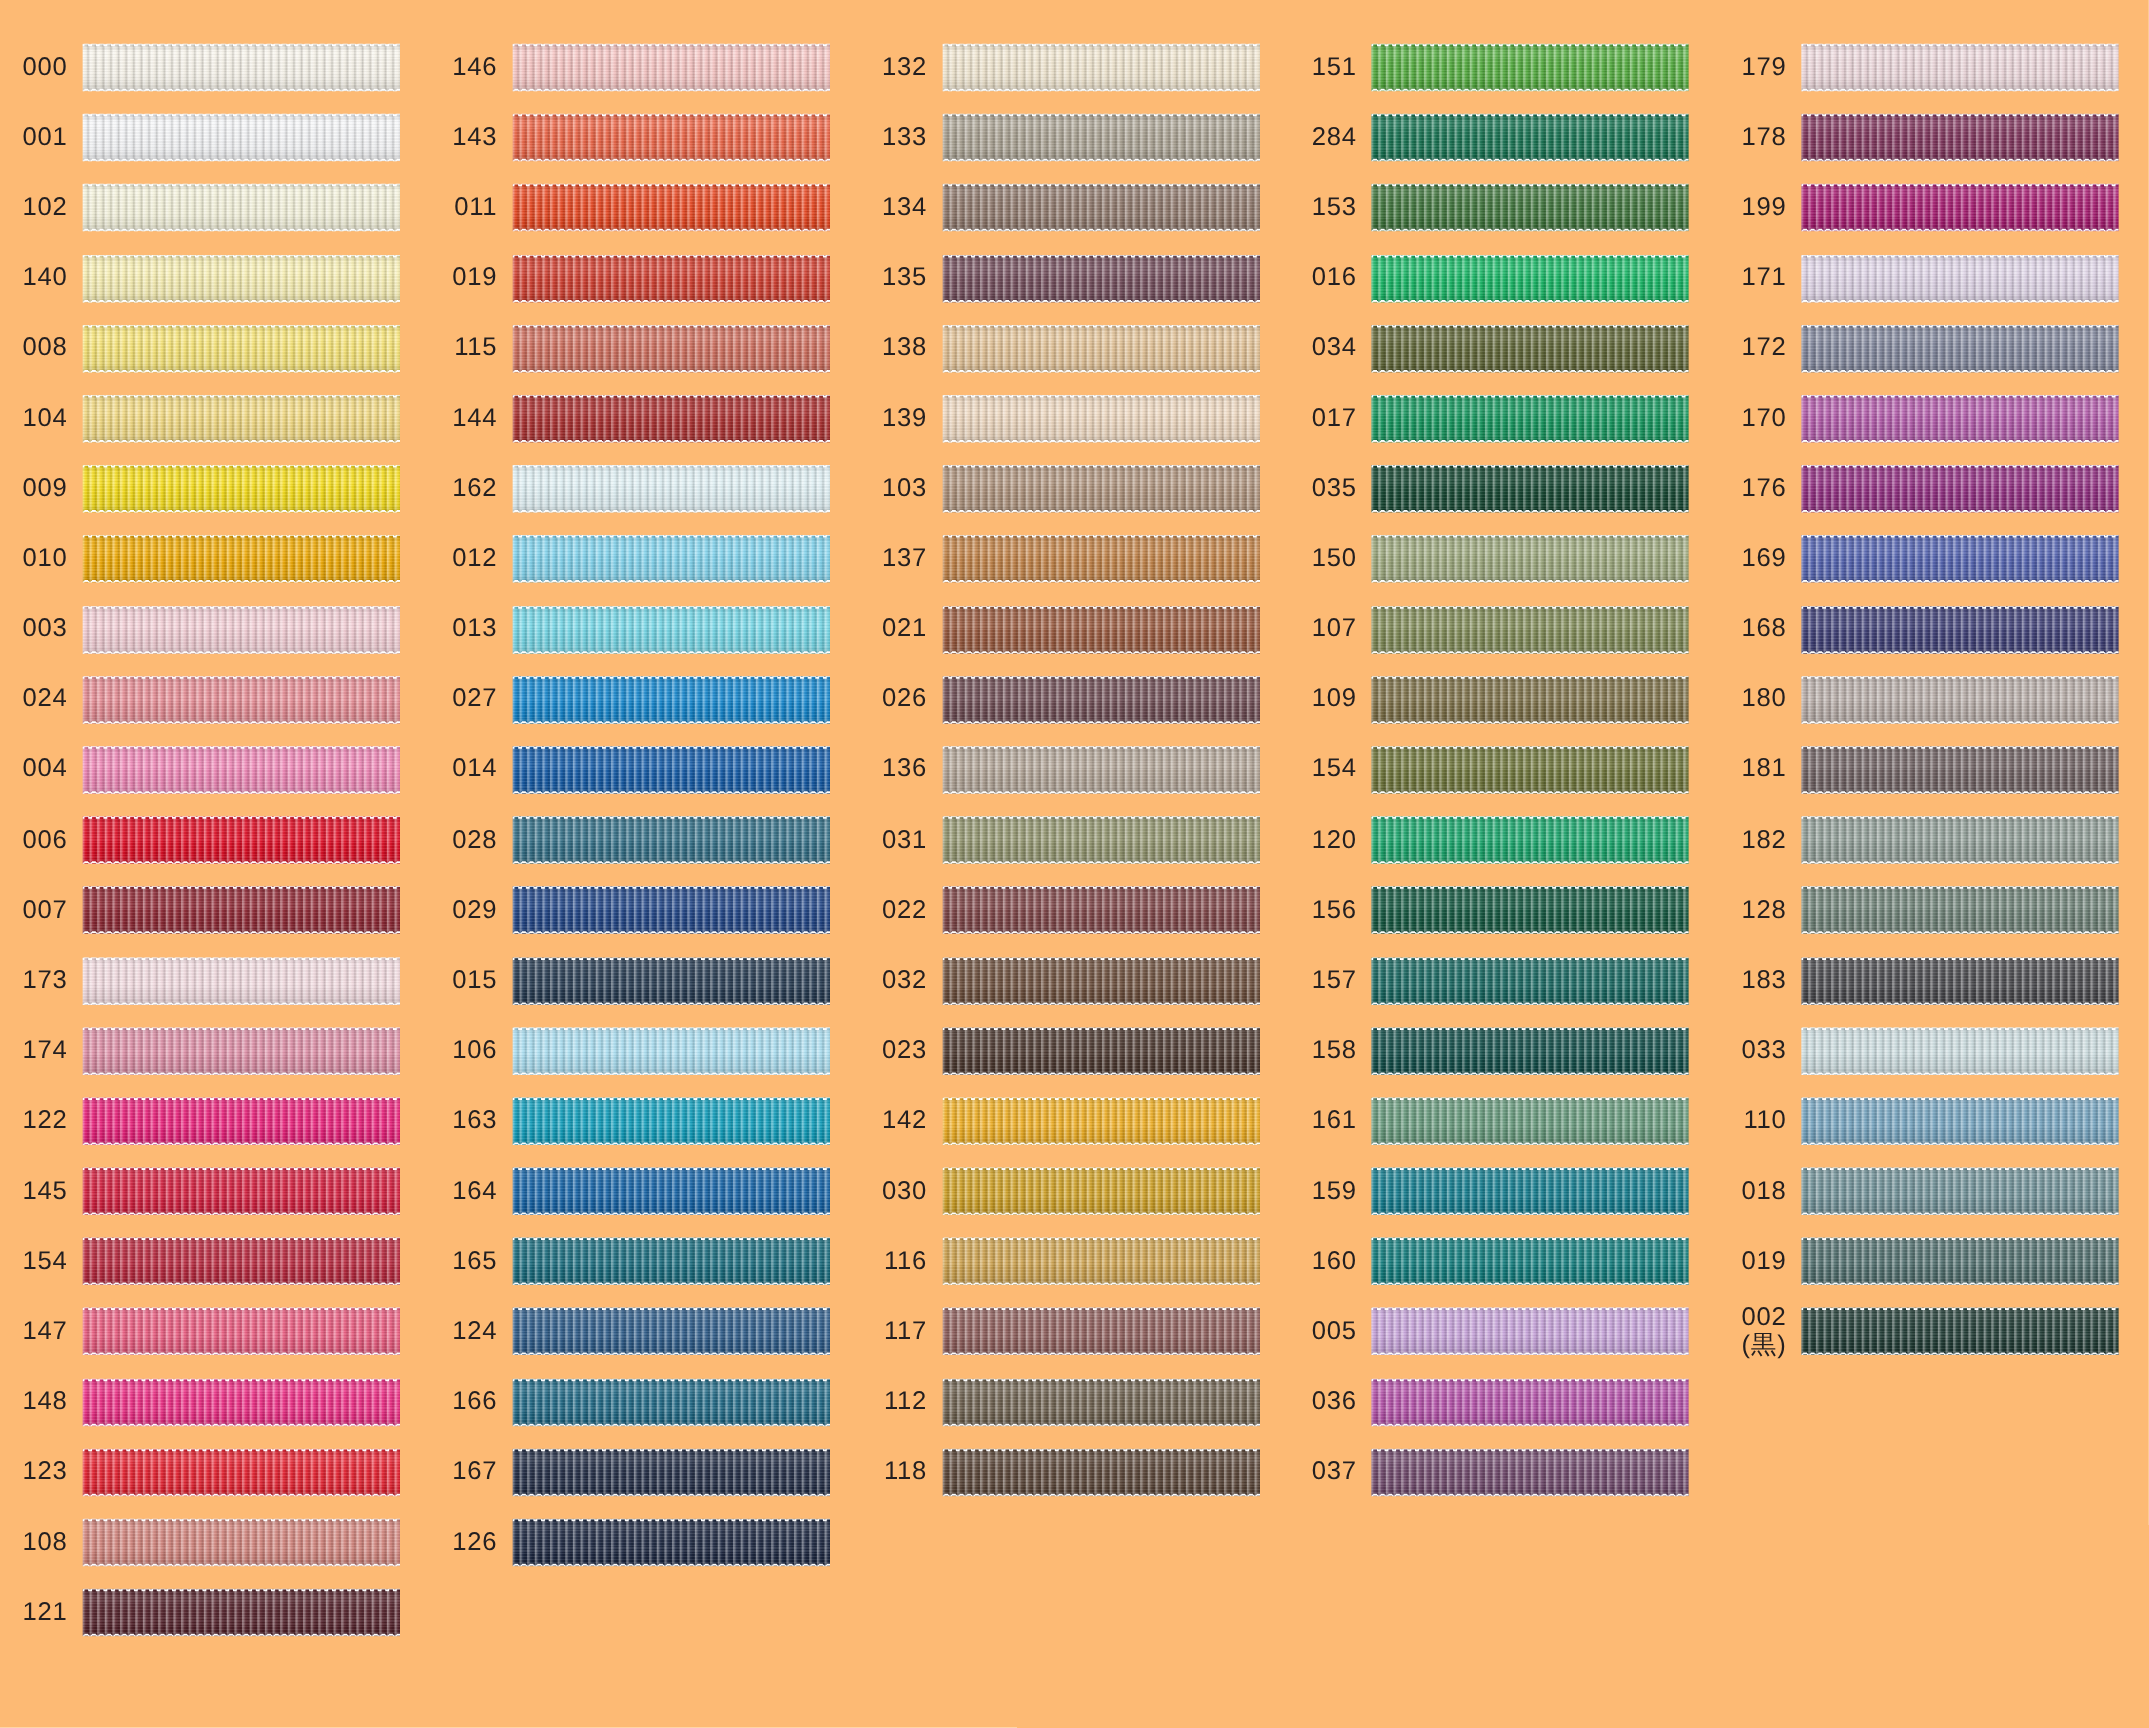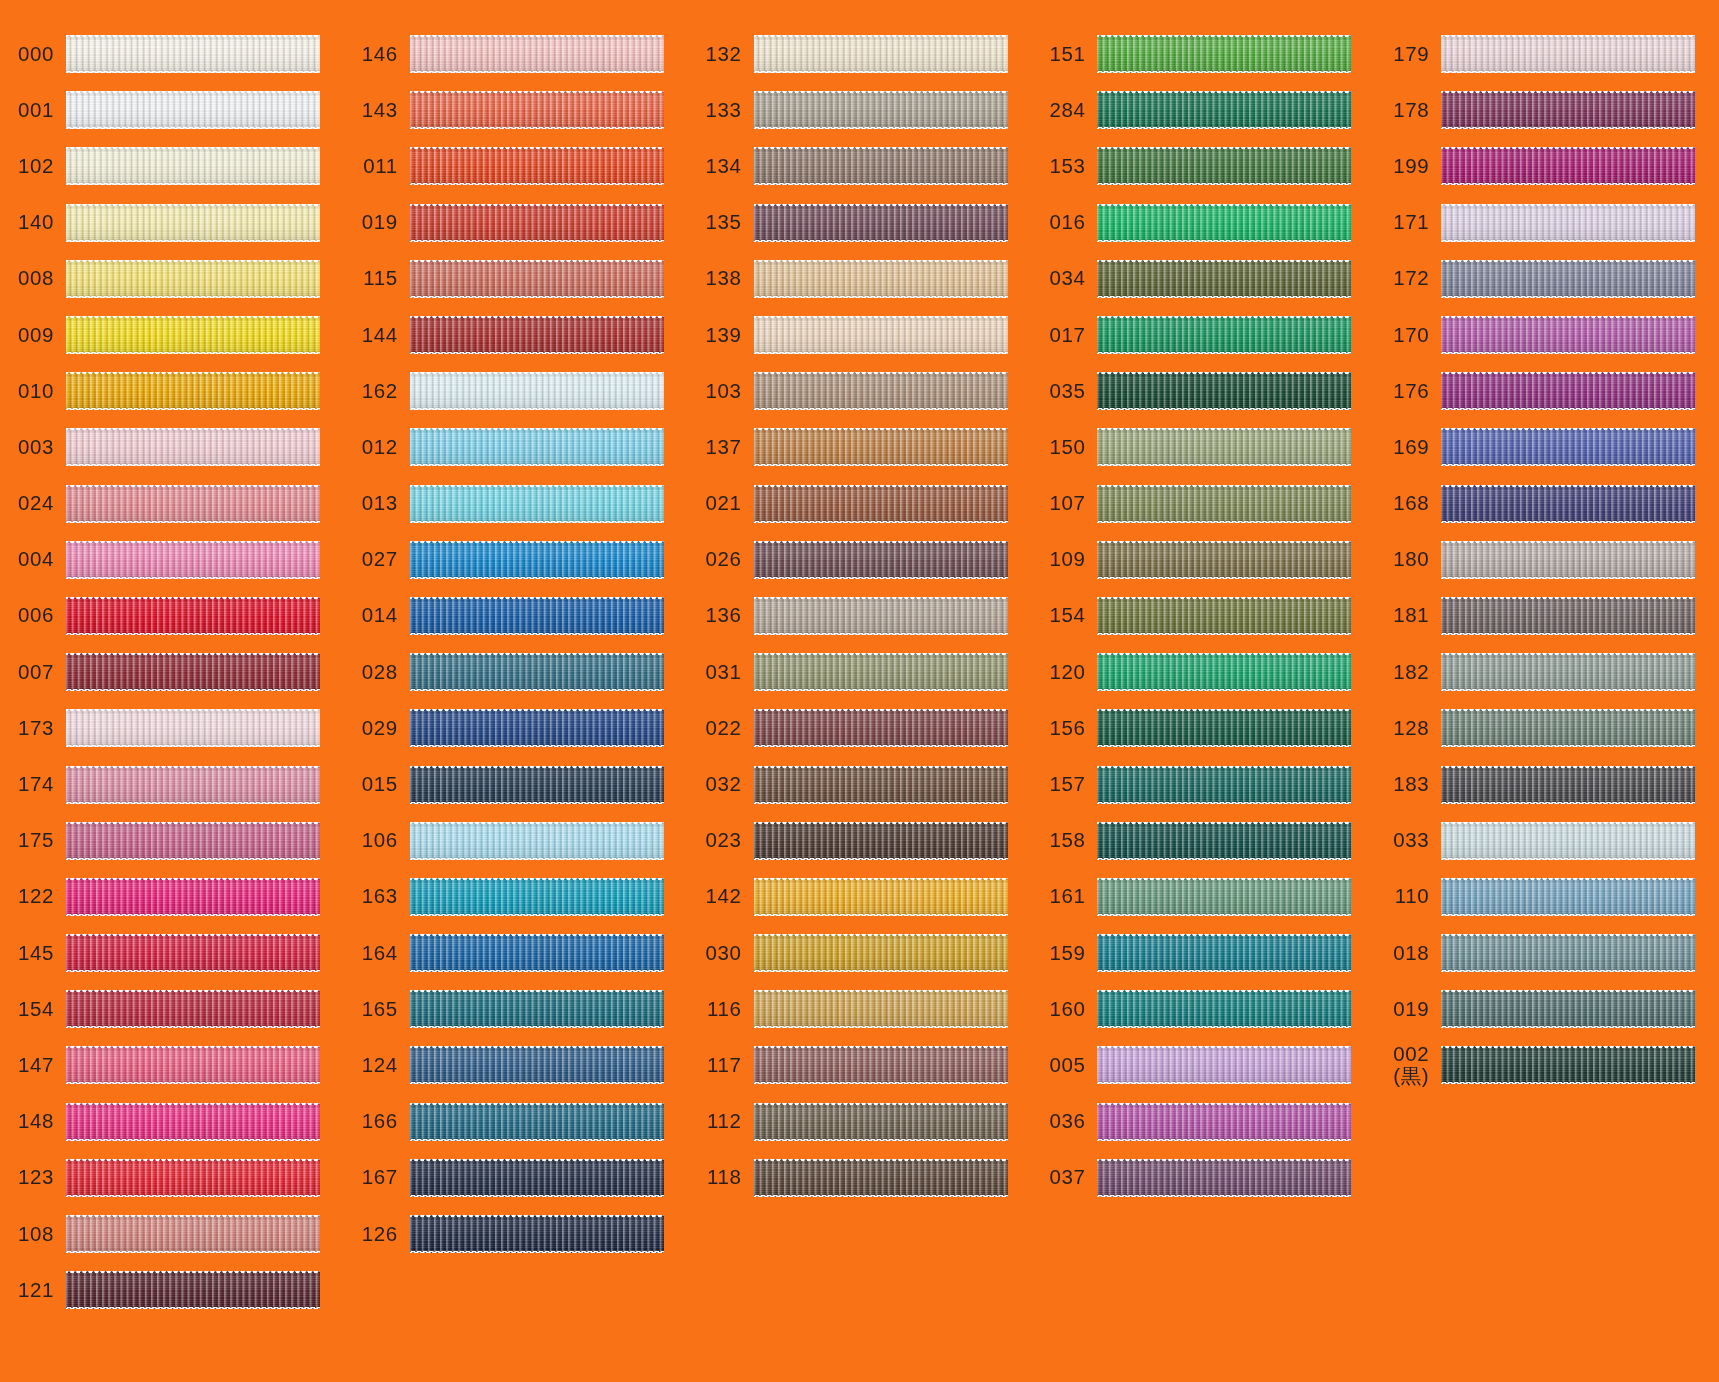--- a/index.html
+++ b/index.html
@@ -121,21 +121,21 @@
       #ffffff 3.05px
     );
     background-size: 6.1px 6px;
   }
   .ribbon .edge-top { top: -1px; }
   .ribbon .edge-bot { bottom: -1px; }
 </style>
 </head>
 <body>
 
-<div id="chart" style="background: #f97316; justify-content: space-between;">
+<div id="chart" style="background: #fdba74; justify-content: space-between;">
     <div class="column">
       <div class="swatch-row">
         <div class="code">000</div>
         <div class="ribbon">
           <div class="base" style="background: rgb(247, 243, 233);"></div>
           <div class="ribs"></div>
           <div class="weft"></div>
           <div class="shade"></div>
           <div class="edge-top"></div>
           <div class="edge-bot"></div>
@@ -179,20 +179,31 @@
         <div class="ribbon">
           <div class="base" style="background: rgb(247, 228, 116);"></div>
           <div class="ribs"></div>
           <div class="weft"></div>
           <div class="shade"></div>
           <div class="edge-top"></div>
           <div class="edge-bot"></div>
         </div>
       </div>
       <div class="swatch-row">
+        <div class="code">104</div>
+        <div class="ribbon">
+          <div class="base" style="background: rgb(242, 217, 127);"></div>
+          <div class="ribs"></div>
+          <div class="weft"></div>
+          <div class="shade"></div>
+          <div class="edge-top"></div>
+          <div class="edge-bot"></div>
+        </div>
+      </div>
+      <div class="swatch-row">
         <div class="code">009</div>
         <div class="ribbon">
           <div class="base" style="background: rgb(246, 221, 22);"></div>
           <div class="ribs"></div>
           <div class="weft"></div>
           <div class="shade"></div>
           <div class="edge-top"></div>
           <div class="edge-bot"></div>
         </div>
       </div>
@@ -270,31 +281,20 @@
           <div class="weft"></div>
           <div class="shade"></div>
           <div class="edge-top"></div>
           <div class="edge-bot"></div>
         </div>
       </div>
       <div class="swatch-row">
         <div class="code">174</div>
         <div class="ribbon">
           <div class="base" style="background: rgb(221, 141, 165);"></div>
-          <div class="ribs"></div>
-          <div class="weft"></div>
-          <div class="shade"></div>
-          <div class="edge-top"></div>
-          <div class="edge-bot"></div>
-        </div>
-      </div>
-      <div class="swatch-row">
-        <div class="code">175</div>
-        <div class="ribbon">
-          <div class="base" style="background: rgb(199, 96, 137);"></div>
           <div class="ribs"></div>
           <div class="weft"></div>
           <div class="shade"></div>
           <div class="edge-top"></div>
           <div class="edge-bot"></div>
         </div>
       </div>
       <div class="swatch-row">
         <div class="code">122</div>
         <div class="ribbon">

